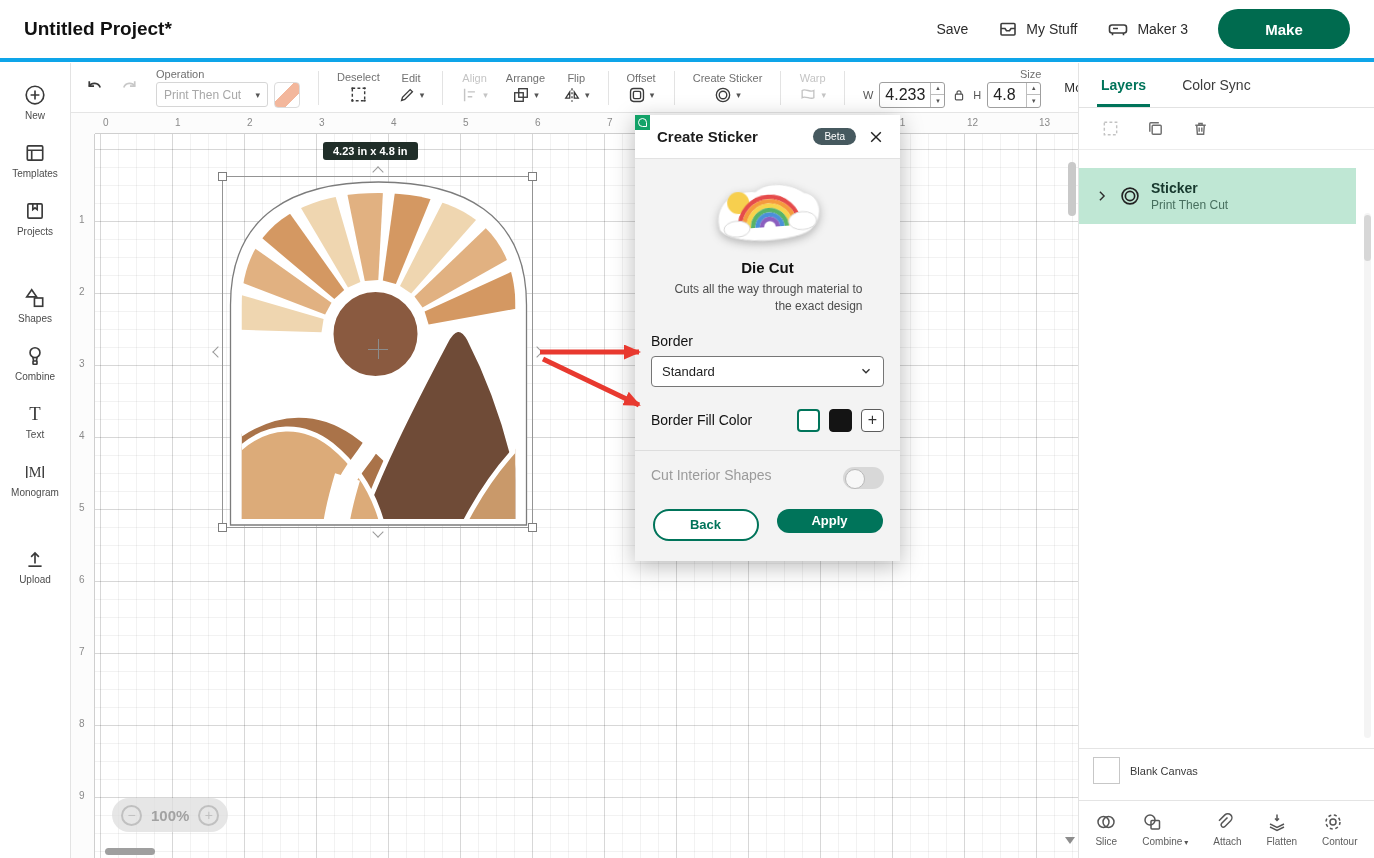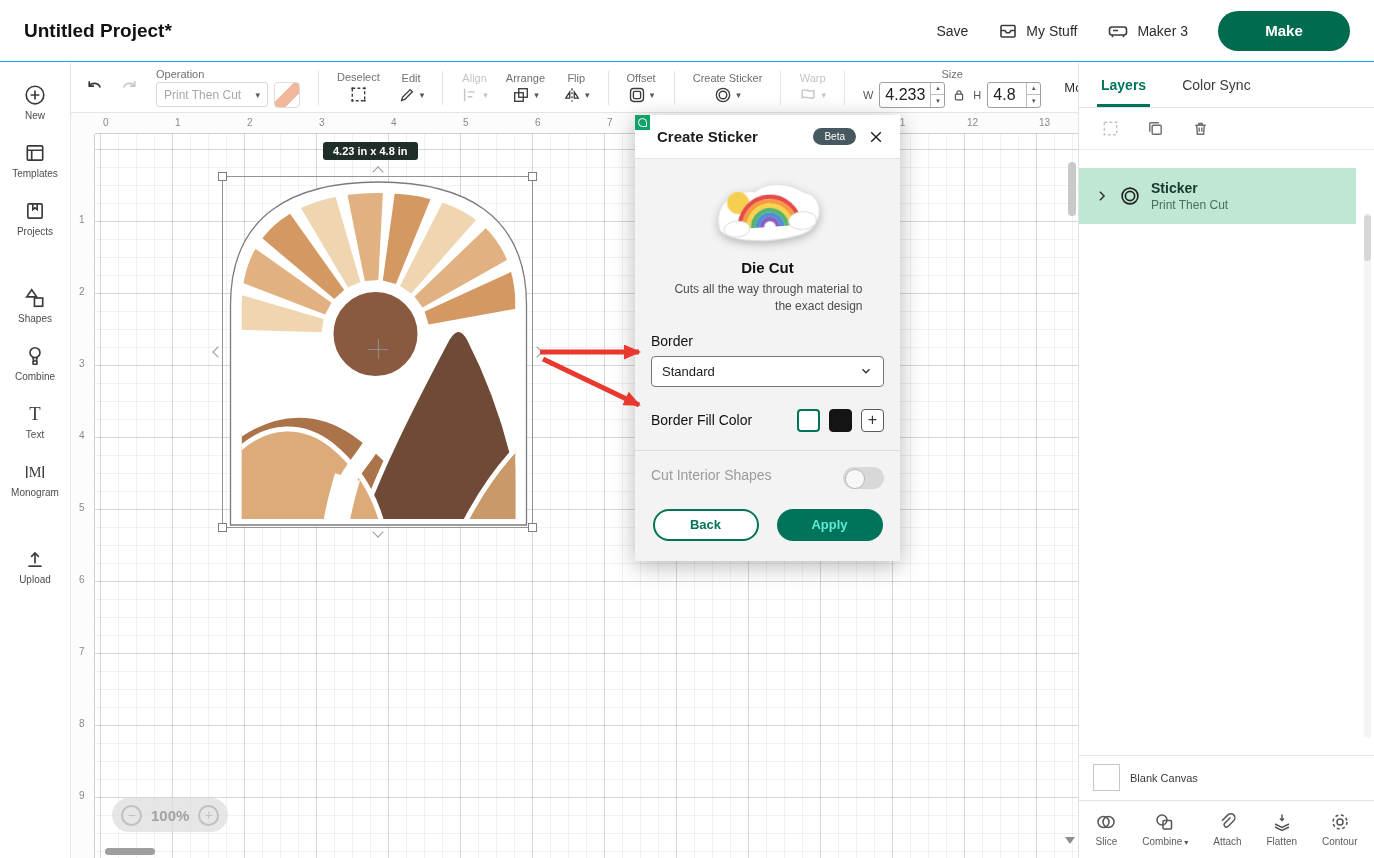--- a/index.html
+++ b/index.html
@@ -3,21 +3,21 @@
 <meta charset="utf-8">
 <style>
   :root{ --brand:#00745a; --brand-dark:#006b4f; --mint:#bfe7d4; --arrow-red:#e8392f; }
   *{margin:0;padding:0;box-sizing:border-box}
   html,body{width:1374px;height:858px;overflow:hidden}
   body{font-family:"Liberation Sans","DejaVu Sans",sans-serif;background:#fff;color:#222;position:relative;font-size:13px}
   svg{display:block}
   .icon{display:inline-flex;align-items:center;justify-content:center;color:#3c3c3c}
 
   
-  .topbar{position:absolute;top:0;left:0;right:0;height:62px;background:#fff;border-bottom:1px solid #0ea5e9;display:flex;align-items:center;padding:0 24px;z-index:30}
+  .topbar{position:absolute;top:0;left:0;right:0;height:62px;background:#fff;border-bottom:4px solid #0ea5e9;display:flex;align-items:center;padding:0 24px;z-index:30}
   .project-title{font-size:19px;font-weight:bold;color:#111}
   .topbar-right{margin-left:auto;display:flex;align-items:center;gap:30px}
   .tb-save{font-size:14px;color:#2c2c2c;cursor:pointer}
   .tb-item{display:flex;align-items:center;gap:8px;font-size:14px;color:#2c2c2c;cursor:pointer}
   .make-btn{width:132px;height:40px;border:none;border-radius:20px;background:var(--brand-dark);color:#fff;font-size:15px;font-weight:bold;cursor:pointer;font-family:inherit}
 
   
   .leftbar{position:absolute;top:63px;left:0;width:71px;bottom:0;background:#fff;border-right:1px solid #e3e3e3;z-index:25;display:flex;flex-direction:column;align-items:center;padding-top:14px;gap:7px}
   .sb-item{width:64px;display:flex;flex-direction:column;align-items:center;gap:4px;padding:7px 0;cursor:pointer}
   .sb-item .icon{color:#3a3a3a}
@@ -33,25 +33,25 @@
   .rp-icons{height:42px;border-bottom:1px solid #ececec;display:flex;align-items:center;gap:26px;padding:0 22px}
   .rp-icons .icon{color:#6e6e6e;cursor:pointer}
   .rp-icons .icon.dim{color:#c3c3c3}
   .layer-row{margin:18px 18px 0 0;height:56px;background:var(--mint);display:flex;align-items:center;gap:10px;padding:0 10px 0 16px;cursor:pointer}
   .layer-chev{color:#2d2d2d}
   .layer-icon{color:#222}
   .layer-name{font-size:14px;font-weight:bold;color:#16382d;line-height:1.25}
   .layer-sub{font-size:12px;color:#48705f}
   .rp-scroll{position:absolute;top:150px;right:3px;width:7px;bottom:120px;background:#f4f4f4;border-radius:4px}
   .rp-thumb{position:absolute;top:2px;left:0;width:7px;height:46px;background:#d7d7d7;border-radius:4px}
-  .rp-bottom{position:absolute;left:0;right:0;bottom:59px;height:44px;border-top:1px solid #e4e4e4;display:flex;align-items:center;gap:10px;padding:0 14px;background:#fff}
+  .rp-bottom{position:absolute;left:0;right:0;bottom:66px;height:44px;border-top:1px solid #e4e4e4;display:flex;align-items:center;gap:10px;padding:0 14px;background:#fff}
   .blank-swatch{width:27px;height:27px;background:#fff;border:1px solid #c7c7c7}
   .blank-label{font-size:11px;color:#3a3a3a}
   .rp-actions{position:absolute;left:0;right:0;bottom:0;height:58px;border-top:1px solid #e4e4e4;display:flex;align-items:center;justify-content:space-around;background:#fff;padding:0 4px}
-  .rp-action{display:flex;flex-direction:column;align-items:center;gap:4px;font-size:10px;color:#5d5d5d;cursor:pointer}
+  .rp-action{display:flex;flex-direction:column;align-items:flex-start;gap:4px;font-size:10px;color:#5d5d5d;cursor:pointer}
   .rp-action .icon{color:#565656}
   .mini-chev{font-size:8px;color:#565656;margin-left:2px}
 
   
   .workzone{position:absolute;top:63px;left:71px;right:296px;bottom:0}
   .toolbar{height:50px;background:#fff;border-bottom:1px solid #e5e5e5;display:flex;align-items:center;padding:0 10px;gap:8px;position:relative;z-index:20}
   .tbtn{background:none;border:none;cursor:pointer;color:#3a3a3a;padding:4px}
   .tbtn.disabled{color:#c8c8c8}
   .tdiv{width:1px;height:34px;background:#e3e3e3;margin:0 5px;flex:none}
   .tgroup{display:flex;flex-direction:column;align-items:center;gap:2px;padding:0 5px;cursor:pointer}
@@ -129,21 +129,21 @@
   .swatch-white{width:23px;height:23px;background:#fff;border:2px solid var(--brand);border-radius:4px;cursor:pointer}
   .swatch-black{width:23px;height:23px;background:#141414;border:1px solid #141414;border-radius:4px;cursor:pointer}
   .swatch-add{width:23px;height:23px;background:#fff;border:1px solid #5c5c5c;border-radius:4px;display:flex;align-items:center;justify-content:center;font-size:16px;color:#333;cursor:pointer;line-height:1}
   .sp-divider{height:1px;background:#ddd;margin:18px -16px 0}
   .interior-row{display:flex;align-items:flex-start;margin-top:16px}
   .interior-label{font-size:14px;color:#9b9b9b;flex:1}
   .toggle{width:41px;height:22px;border-radius:11px;background:#d8d8d8;position:relative;cursor:pointer}
   .toggle::after{content:"";position:absolute;left:2px;top:2px;width:18px;height:18px;border-radius:50%;background:#f7f7f7;border:1px solid #b9b9b9}
   .sp-buttons{display:flex;justify-content:center;gap:18px;margin:20px 0 4px}
   .btn-back{width:106px;height:32px;border-radius:16px;background:#fff;border:2px solid var(--brand);color:var(--brand);font-size:13px;font-weight:bold;cursor:pointer;font-family:inherit}
-  .btn-apply{width:106px;height:32px;border-radius:16px;background:var(--brand);border:none;color:#5eead4;font-size:13px;font-weight:bold;cursor:pointer;font-family:inherit}
+  .btn-apply{width:106px;height:24px;border-radius:16px;background:var(--brand);border:none;color:#ffffff;font-size:13px;font-weight:bold;cursor:pointer;font-family:inherit}
 
   .arrows{position:absolute;left:505px;top:325px;z-index:50;pointer-events:none}
 </style>
 </head>
 <body>
 
 <header class="topbar">
   <div class="project-title">Untitled Project*</div>
   <div class="topbar-right">
     <span class="tb-save">Save</span>
@@ -379,21 +379,21 @@
             <svg width="18" height="18" viewBox="0 0 20 20" fill="none" stroke="currentColor" stroke-width="1.5">
               <path d="M3.5 5C7 2.5 13 7.5 16.5 5v8C13 15.5 7 10.5 3.5 13Z"></path>
             </svg>
           </span>
           <span class="chev">▾</span>
         </div>
     </div>
 
     <div class="tdiv"></div>
 
-    <div class="tgroup" style="align-items:center">
+    <div class="tgroup" style="align-items:flex-end">
       <div class="tlabel">Size</div>
       <div class="size-row">
         <span class="dim-label">W</span>
         <div class="dim-input">
           <span class="dim-val">4.233</span>
           <span class="steppers">
               <div>▲</div>
               <div>▼</div>
             </span>
         </div>

